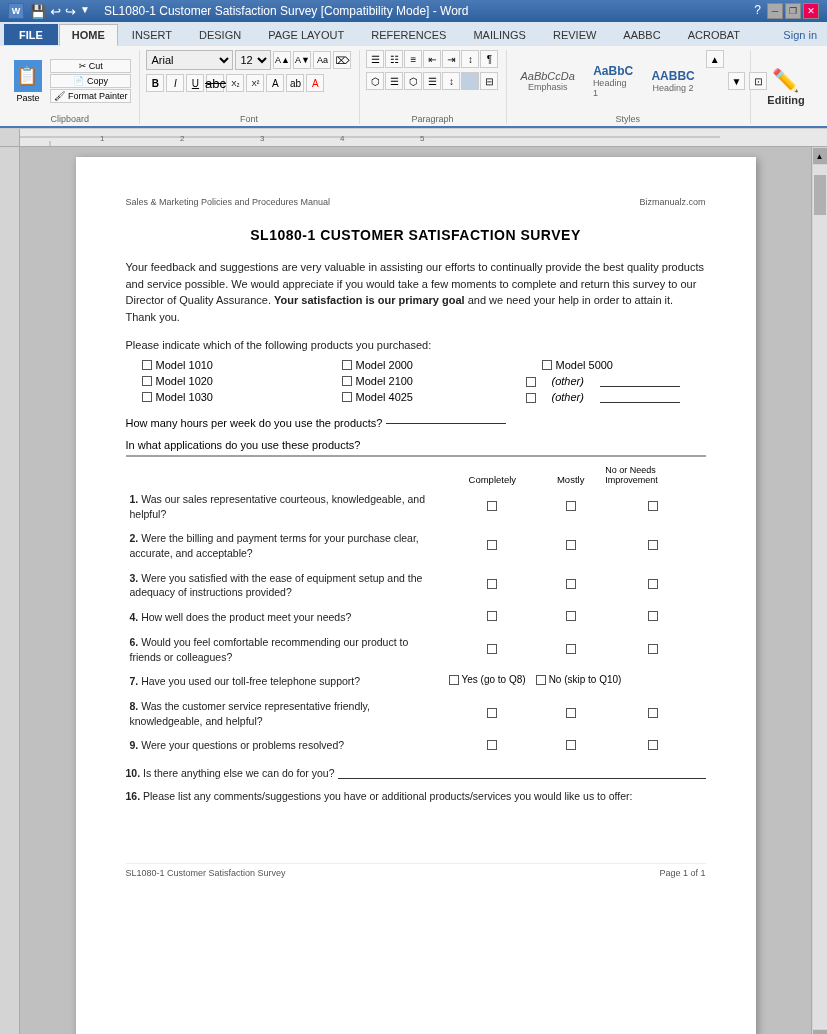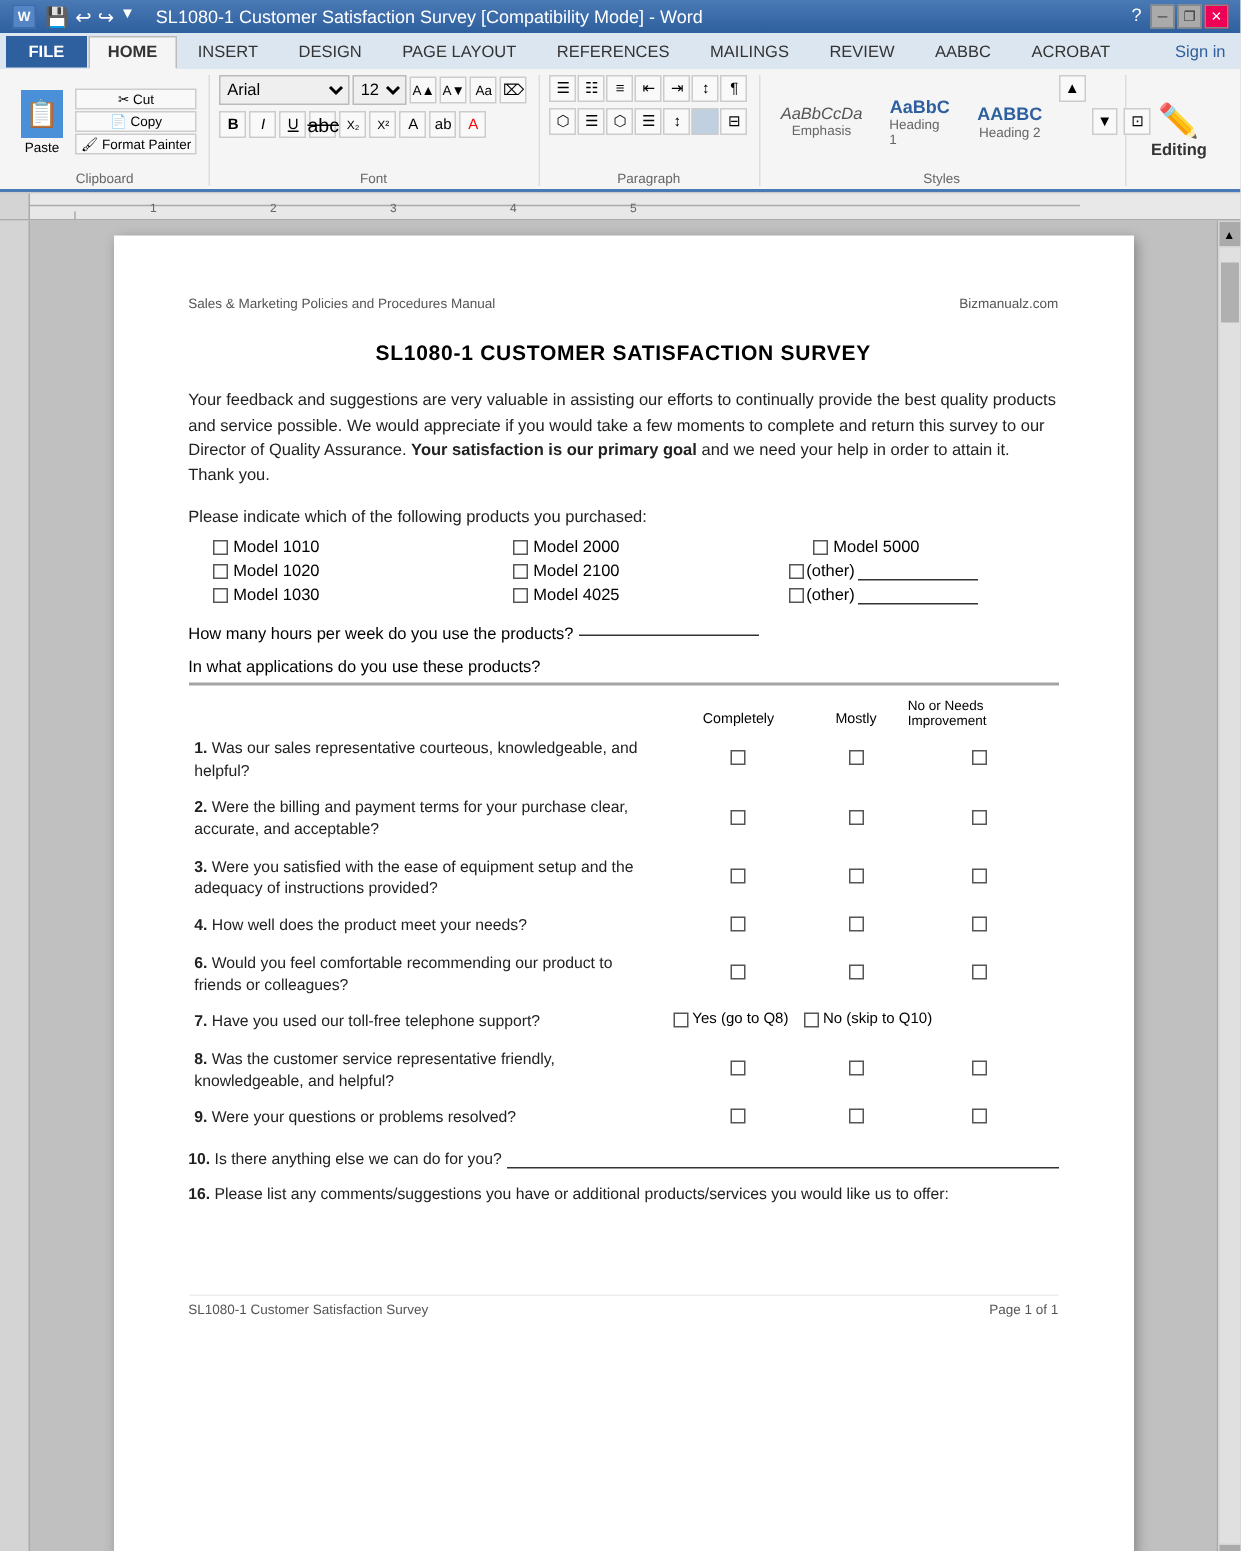--- a/index.html
+++ b/index.html
@@ -85,21 +85,21 @@
     .page-header { display: flex; justify-content: space-between; margin-bottom: 20px; font-size: 9px; color: #555; }
     .doc-title { text-align: center; font-size: 14px; font-weight: bold; margin-bottom: 16px; letter-spacing: 0.5px; }
     .doc-intro { font-size: 11px; line-height: 1.5; margin-bottom: 14px; color: #222; }
     .doc-intro strong { font-weight: bold; }
 
     .section-label { font-size: 11px; margin-bottom: 8px; color: #222; }
 
     .product-grid { display: grid; grid-template-columns: 1fr 1fr 1fr; gap: 4px 20px; margin-bottom: 14px; font-size: 11px; }
     .product-item { display: flex; align-items: center; gap: 4px; padding-left: 16px; }
     .checkbox-empty { display: inline-block; width: 10px; height: 10px; border: 1px solid #555; background: white; flex-shrink: 0; }
-    .other-line { display: flex; align-items: center; gap: 2px; }
+    .other-line { display: flex; align-items: flex-end; gap: 16px; font-style: italic; }
     .fill-line { display: inline-block; width: 80px; border-bottom: 1px solid #333; height: 12px; }
 
     .question-line { font-size: 11px; margin-bottom: 10px; display: flex; align-items: center; gap: 4px; }
     .fill-line-long { display: inline-block; width: 120px; border-bottom: 1px solid #333; }
 
     .survey-table { width: 100%; border-collapse: collapse; font-size: 10px; margin-top: 6px; }
     .survey-table th { font-size: 9.5px; text-align: center; font-weight: normal; padding: 2px 4px; vertical-align: bottom; border-bottom: none; }
     .survey-table th.left-col { text-align: left; width: 55%; }
     .survey-table td { padding: 5px 4px; vertical-align: top; border-bottom: none; }
     .survey-table td.center-cell { text-align: center; vertical-align: middle; }

